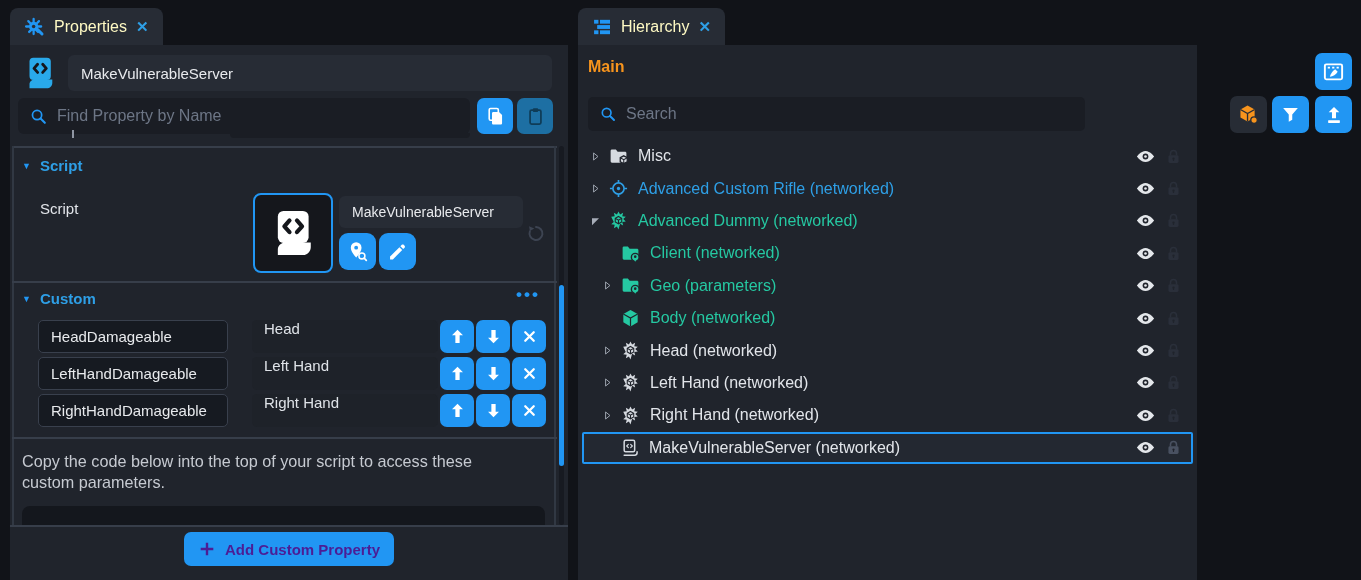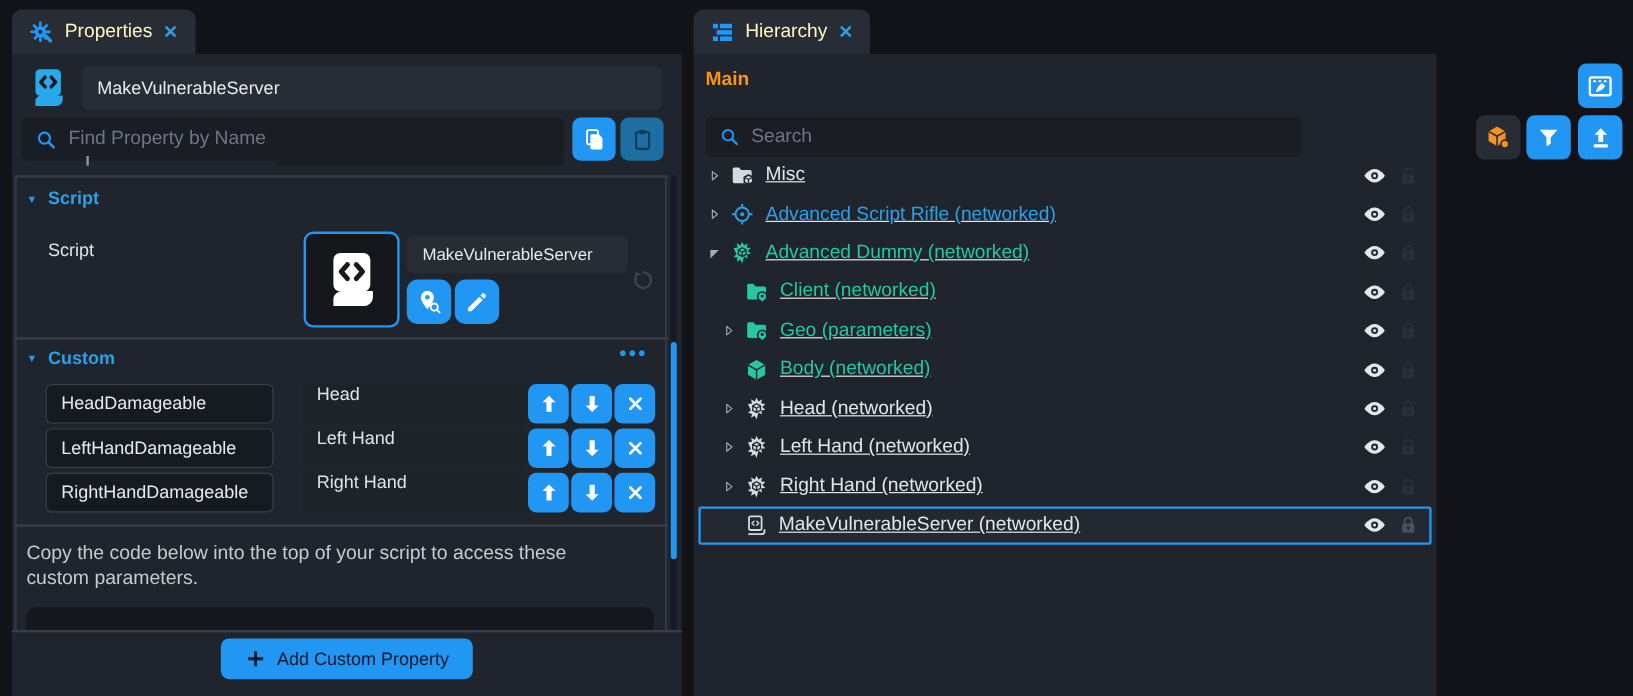--- a/index.html
+++ b/index.html
@@ -59,24 +59,24 @@
   }
   .cval {
     width:186px; height:33px; background:#1e2229; border-radius:5px;
     display:flex; padding:0 12px; margin-left:24px;
     font-size:15px; color:#dfe3e8; white-space:nowrap;
   }
   .rowbtn { width:34px; height:33px; border-radius:7px; margin-left:2px; }
   .rowbtn:first-of-type { margin-left:5px; }
   .help-text { position:absolute; font-size:16.2px; line-height:21px; color:#c6cad1; }
   .add-btn {
-    position:absolute; gap:9px; font-size:15px; font-weight:normal; color:#0f172a;
+    position:absolute; gap:9px; font-size:15px; font-weight:bold; color:#4c1d95;
   }
   
-  .tree { position:absolute; left:0; top:85px; right:0;text-decoration:underline; }
+  .tree { position:absolute; left:0; top:95px; right:0; }
   .trow {
     display:flex; align-items:center; height:32.4px;
     margin:0 4px; border:2px solid transparent; border-radius:2px; cursor:pointer;
   }
   .trow.sel { border-color:#2196f3; background:#232831; }
   .exp { width:13px; display:flex; justify-content:center; color:#a7adb8; }
   .ind0 .exp { margin-left:5px; } .ind1 .exp { margin-left:17px; }
   .ticon { margin-left:6px; display:flex; }
   .tlabel { margin-left:9px; font-size:16px; white-space:nowrap; }
   .c-white { color:#e2e5ea; } .c-blue { color:#2e9fe6; } .c-teal { color:#25c8a2; }
@@ -448,21 +448,21 @@
       <span class="exp">
           <svg class="ic" width="15" height="15">
             <use href="#i-triclosed"></use>
           </svg>
         </span>
       <span class="ticon i-blue">
           <svg class="ic" width="21" height="21">
             <use href="#i-target"></use>
           </svg>
         </span>
-      <span class="tlabel c-blue">Advanced Script Rifle (networked)</span>
+      <span class="tlabel c-blue">Advanced Custom Rifle (networked)</span>
       <span class="eye">
           <svg class="ic" width="21" height="21">
             <use href="#i-eye"></use>
           </svg>
         </span>
       <span class="lock">
           <svg class="ic" width="19" height="19">
             <use href="#i-lock"></use>
           </svg>
         </span>

